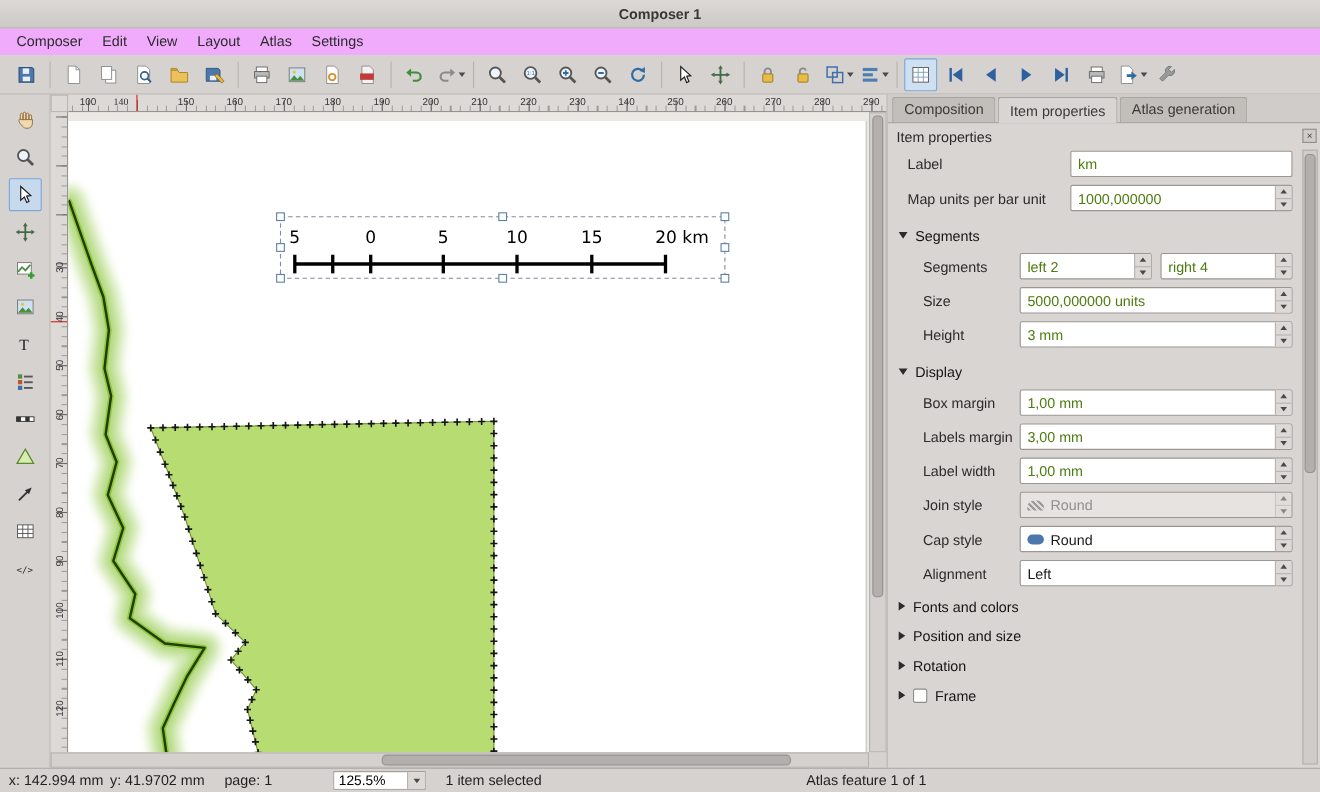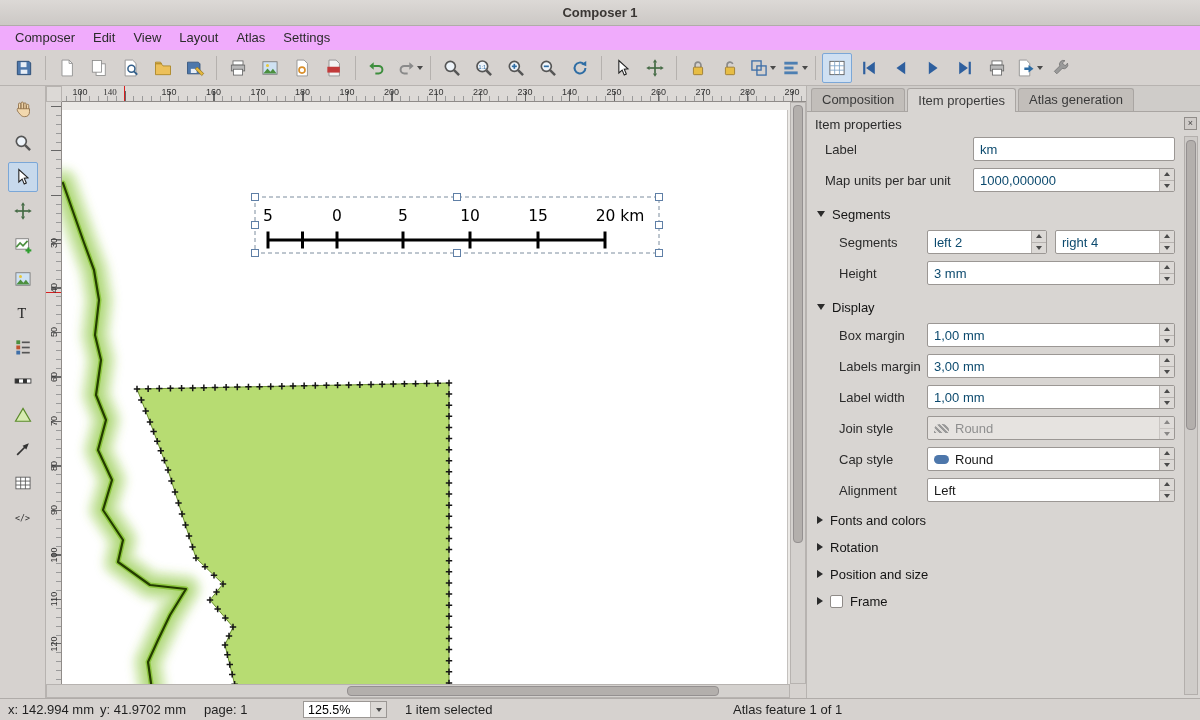--- a/index.html
+++ b/index.html
@@ -74,21 +74,21 @@
   .section-hdr { margin:4px 1px 8px 1px; height:18px; background:#cac6c3; border:1px solid #b3afac;
                  font-size:12.5px; font-weight:bold; color:#1f1f1f; padding:1px 0 0 5px; }
   .prow { display:flex; align-items:center; height:26px; margin:0 8px 5px 18px; }
   .prow.grp { margin-left:32px; }
   .plabel { font-size:13px; color:#2b2b2b; flex-shrink:0; }
   .plabel.w1 { width:148px; }
   .plabel.w2 { width:88px; }
   .ctl { flex:1; display:flex; min-width:0; }
   .field { height:24px; background:#fff; border:1px solid #9b9794; border-radius:2px; display:flex; align-items:center; flex:1; min-width:0; }
   .field input { border:none; outline:none; background:transparent; flex:1; min-width:0;
-                 font:13px "Liberation Sans","DejaVu Sans",sans-serif; padding:0 6px; color:#0c4a6e; }
+                 font:13px "Liberation Sans","DejaVu Sans",sans-serif; padding:0 6px; color:#4d7c0f; }
   .cval { flex:1; font-size:13px; padding:0 6px; color:#1a1a1a; white-space:nowrap; overflow:hidden; }
   .spin-btns { width:15px; align-self:stretch; border-left:1px solid #b6b2af; display:flex; flex-direction:column; background:#dcd9d6; flex-shrink:0; }
   .sb { flex:1; display:flex; align-items:center; justify-content:center; }
   .sb + .sb { border-top:1px solid #b6b2af; }
   .sb-u::before { content:""; border-left:3px solid transparent; border-right:3px solid transparent; border-bottom:4px solid #4a4a4a; }
   .sb-d::before { content:""; border-left:3px solid transparent; border-right:3px solid transparent; border-top:4px solid #4a4a4a; }
   .field.disabled { background:#e6e3e0; }
   .field.disabled .cval { color:#8f8f8f; }
   .field.disabled .spin-btns { opacity:.6; }
   .join-icon { width:15px; height:9px; margin-left:6px; border-radius:6px 6px 0 0; flex-shrink:0;
@@ -701,20 +701,32 @@
           <div class="field">
             <input value="right 4" style="">
             <span class="spin-btns">
                 <i class="sb sb-u"></i>
                 <i class="sb sb-d"></i>
               </span>
           </div>
         </div>
       </div>
 
+      <div class="prow grp">
+        <div class="plabel w2">Size</div>
+        <div class="ctl">
+            <div class="field">
+          <input value="5000,000000 units" style="">
+          <span class="spin-btns">
+                <i class="sb sb-u"></i>
+                <i class="sb sb-d"></i>
+              </span>
+        </div>
+          </div>
+      </div>
 
       <div class="prow grp">
         <div class="plabel w2">Height</div>
         <div class="ctl">
             <div class="field">
           <input value="3 mm" style="">
           <span class="spin-btns">
                 <i class="sb sb-u"></i>
                 <i class="sb sb-d"></i>
               </span>
@@ -807,25 +819,25 @@
           </div>
       </div>
 
       <div style="">
           <div class="group-hdr collapsed">
             <span class="tri-right"></span>
             <span>Fonts and colors</span>
           </div>
           <div class="group-hdr collapsed">
             <span class="tri-right"></span>
-            <span>Rotation</span>
+            <span>Position and size</span>
           </div>
           <div class="group-hdr collapsed">
             <span class="tri-right"></span>
-            <span>Position and size</span>
+            <span>Rotation</span>
           </div>
         </div>
 
       <div class="group-hdr collapsed">
         <span class="tri-right"></span>
         <span class="checkbox"></span>
         <span>Frame</span>
       </div>
     </div>
   </div>

